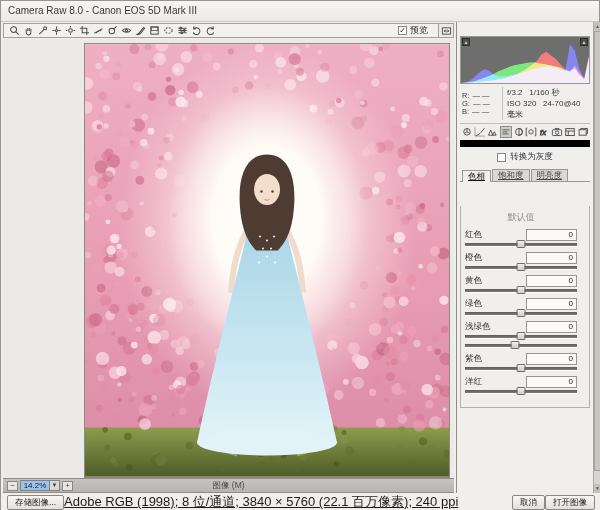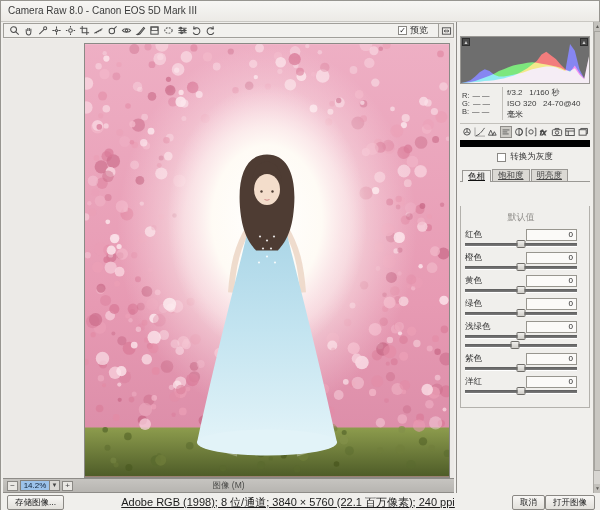--- a/index.html
+++ b/index.html
@@ -80,21 +80,21 @@
   .scrollbar{position:absolute;left:592px;top:21px;width:8px;height:471px;background:#d8d6d2;border-left:1px solid #aba9a4;box-sizing:border-box;}
   .sarr{position:absolute;left:0;width:7px;height:9px;background:#c3c1bc;color:#5d5b57;font-size:5px;line-height:9px;text-align:center;}
   .sarr.up{top:0}.sarr.down{bottom:0}
   .sthumb-v{position:absolute;left:0;top:9px;width:7px;height:440px;background:#cpc;background:#c9c7c2;border:1px solid #a5a39e;box-sizing:border-box;}
 
   
   .bottombar{position:absolute;left:0;top:492px;width:600px;height:18px;background:#f0efec;display:flex;
              align-items:center;padding:0 6px;box-sizing:border-box;}
   .btn{height:13px;border:1px solid #8a8884;border-radius:2px;background:linear-gradient(#f8f7f5,#e2e0db);
        font-size:8.5px;line-height:11px;padding:0 7px;color:#222;display:inline-flex;align-items:center;cursor:pointer;}
-  .wflink{flex:1;text-align:center;font-size:11px;color:#1c1c1c;text-decoration:underline;cursor:pointer;
+  .wflink{flex:1;font-size:13px;color:#1c1c1c;text-decoration:underline;cursor:pointer;
           white-space:nowrap;overflow:hidden;}
 </style>
 </head>
 <body>
 
 <div class="window">
 
   <div class="titlebar">
     <span>Camera Raw 8.0 -  Canon EOS 5D Mark III</span>
   </div>

